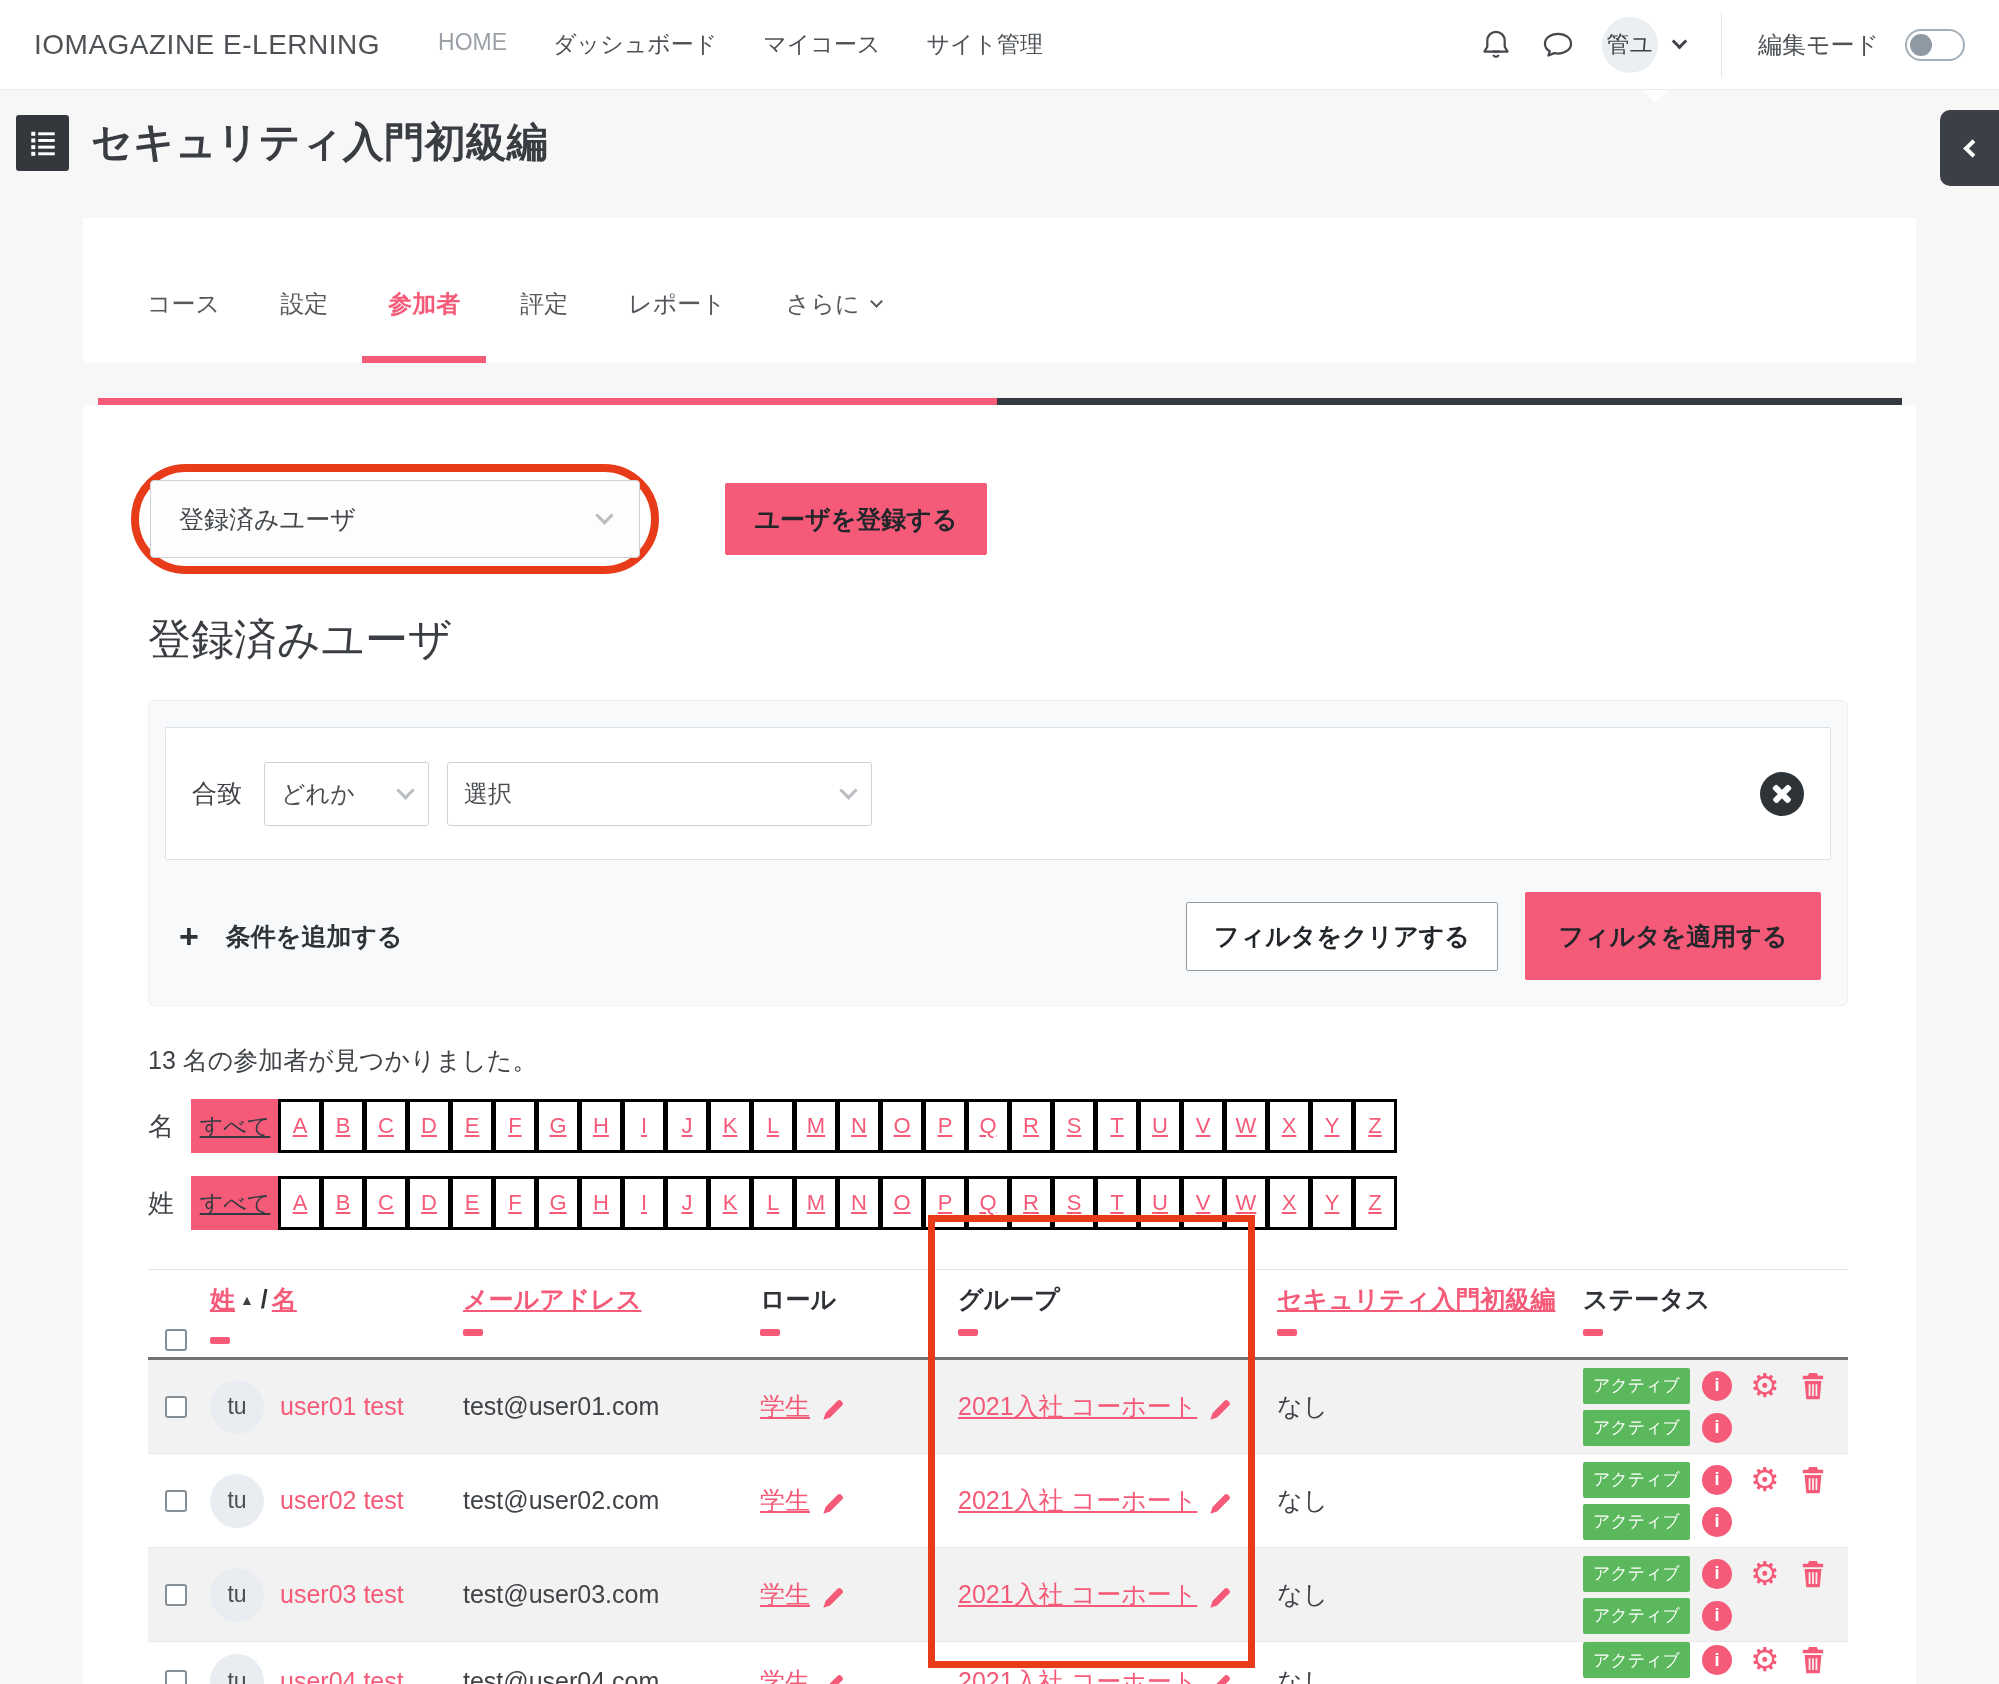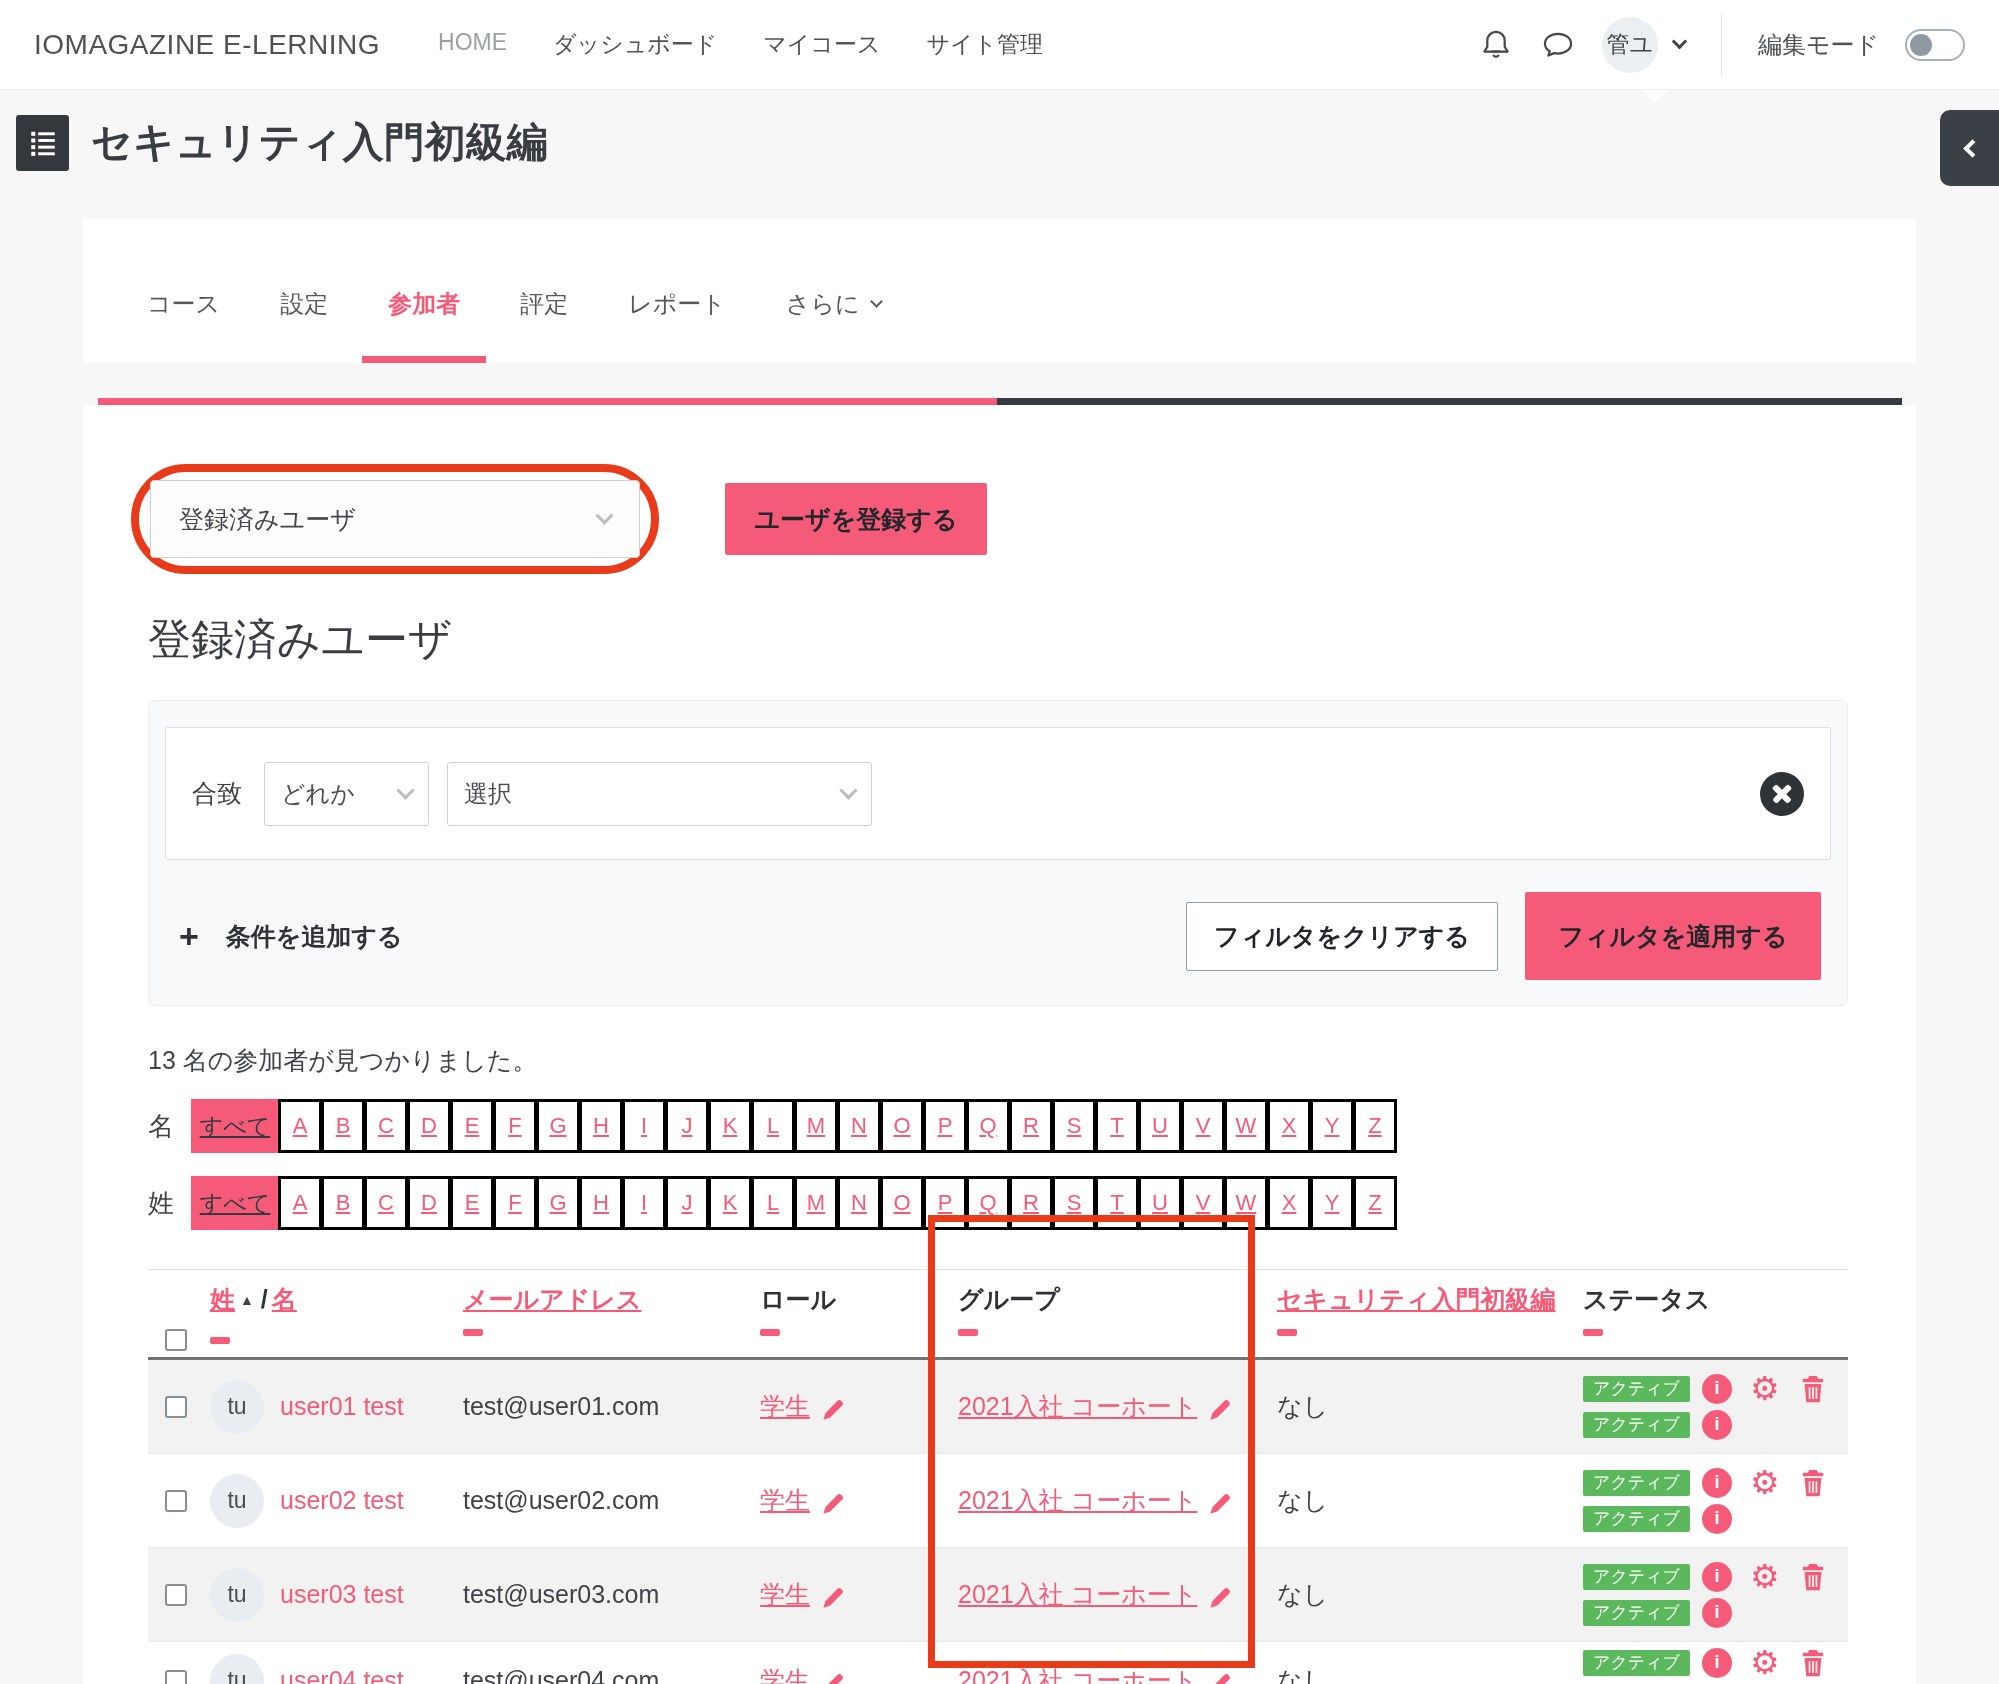--- a/index.html
+++ b/index.html
@@ -127,21 +127,21 @@
   .avatar-sm { width:54px; height:54px; border-radius:50%; background:#e9edf2; margin-left:23px; flex:none;
     display:flex; align-items:center; justify-content:center; font-size:23px; color:#4a4e52; }
   .plink { color:var(--accent,#f55b78); text-decoration:none; }
   .plink.ul { text-decoration:underline; }
   .name-cell .plink { margin-left:16px; white-space:nowrap; }
   .email-cell,.access-cell { color:#3f4347; }
   .role-cell,.group-cell { display:flex; align-items:flex-end; gap:10px; }
   .pencil { width:27px; height:27px; color:var(--accent,#f55b78); flex:none; }
   .status-cell { display:flex; flex-direction:column; gap:6px; }
   .status-line { display:flex; align-items:center; gap:12px; }
-  .badge { height:26px; padding:0 10px; background:var(--green,#5cb85c); color:#fff; font-size:17px;
+  .badge { height:36px; padding:0 10px; background:var(--green,#5cb85c); color:#fff; font-size:17px;
     display:flex; align-items:center; border-radius:2px; white-space:nowrap; }
   .info-dot { width:30px; height:30px; border-radius:50%; background:var(--accent,#f55b78); color:#fff;
     font-weight:bold; font-size:18px; display:flex; align-items:center; justify-content:center; cursor:pointer; }
   .gear { color:var(--accent,#f55b78); font-size:33px; line-height:30px; margin-left:6px; cursor:pointer; }
   .trash { width:26px; height:28px; color:var(--accent,#f55b78); margin-left:8px; cursor:pointer; }
 
   
   .annot-box { position:absolute; left:928px; top:1215px; width:327px; height:453px;
     border:7px solid var(--annotation,#e73b1a); z-index:40; pointer-events:none; }
 </style>

